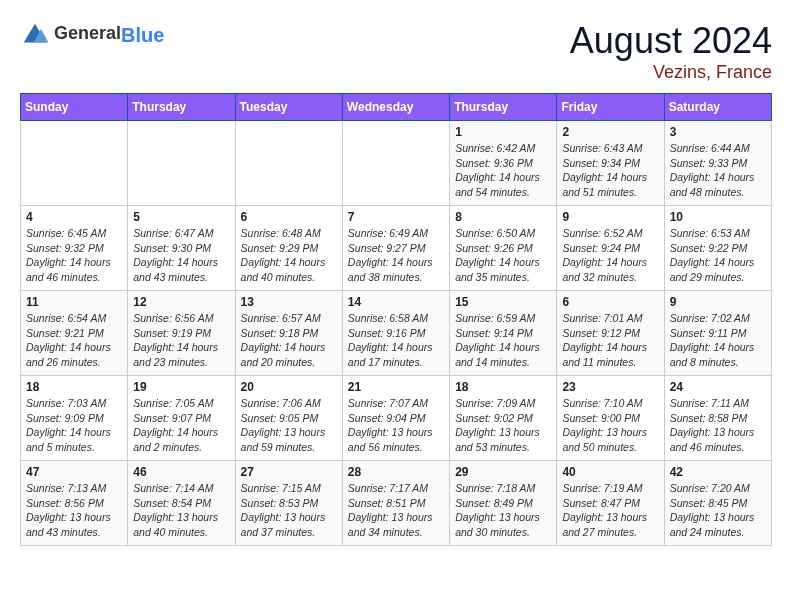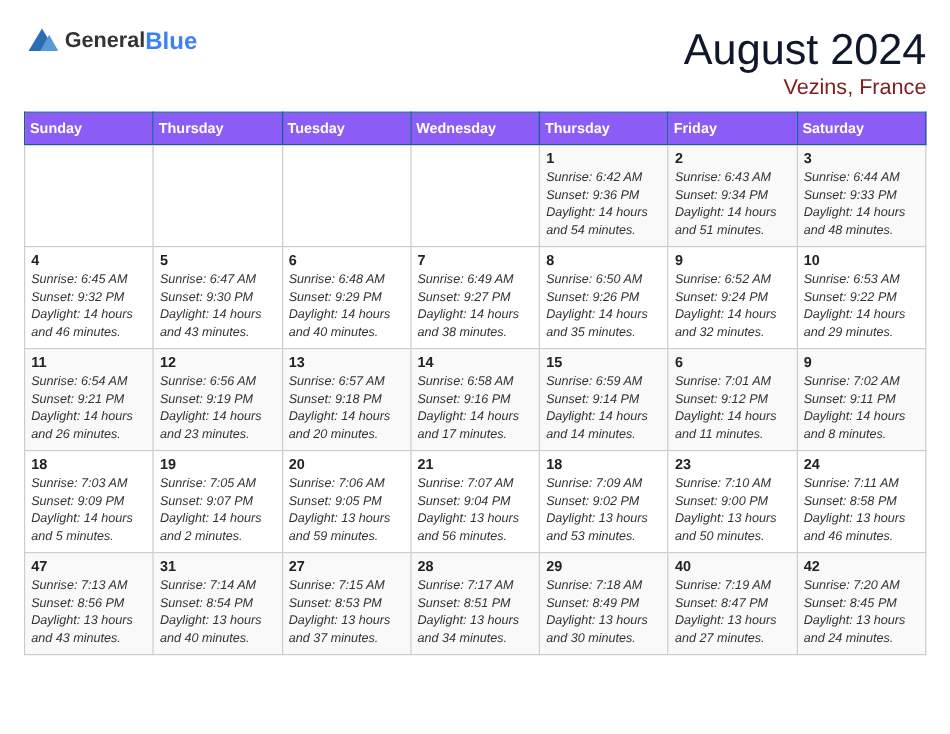--- a/index.html
+++ b/index.html
@@ -234,21 +234,21 @@
           <span class="day-number">24</span>
           <div class="day-info">Sunrise: 7:11 AM<br>Sunset: 8:58 PM<br>Daylight: 13 hours<br>and 46 minutes.</div>
         </td>
       </tr>
       <tr>
         <td>
           <span class="day-number">47</span>
           <div class="day-info">Sunrise: 7:13 AM<br>Sunset: 8:56 PM<br>Daylight: 13 hours<br>and 43 minutes.</div>
         </td>
         <td>
-          <span class="day-number">31</span>
+          <span class="day-number">46</span>
           <div class="day-info">Sunrise: 7:14 AM<br>Sunset: 8:54 PM<br>Daylight: 13 hours<br>and 40 minutes.</div>
         </td>
         <td>
           <span class="day-number">27</span>
           <div class="day-info">Sunrise: 7:15 AM<br>Sunset: 8:53 PM<br>Daylight: 13 hours<br>and 37 minutes.</div>
         </td>
         <td>
           <span class="day-number">28</span>
           <div class="day-info">Sunrise: 7:17 AM<br>Sunset: 8:51 PM<br>Daylight: 13 hours<br>and 34 minutes.</div>
         </td>

